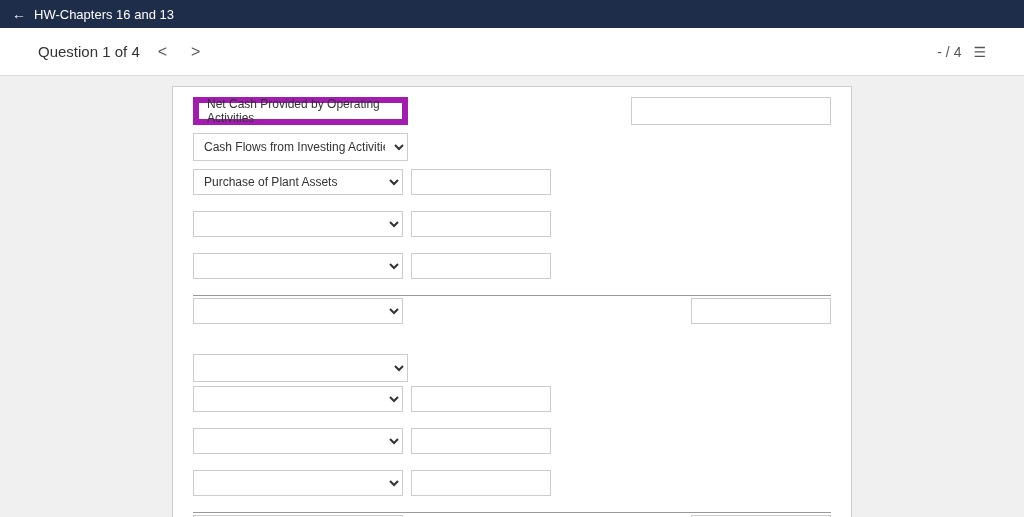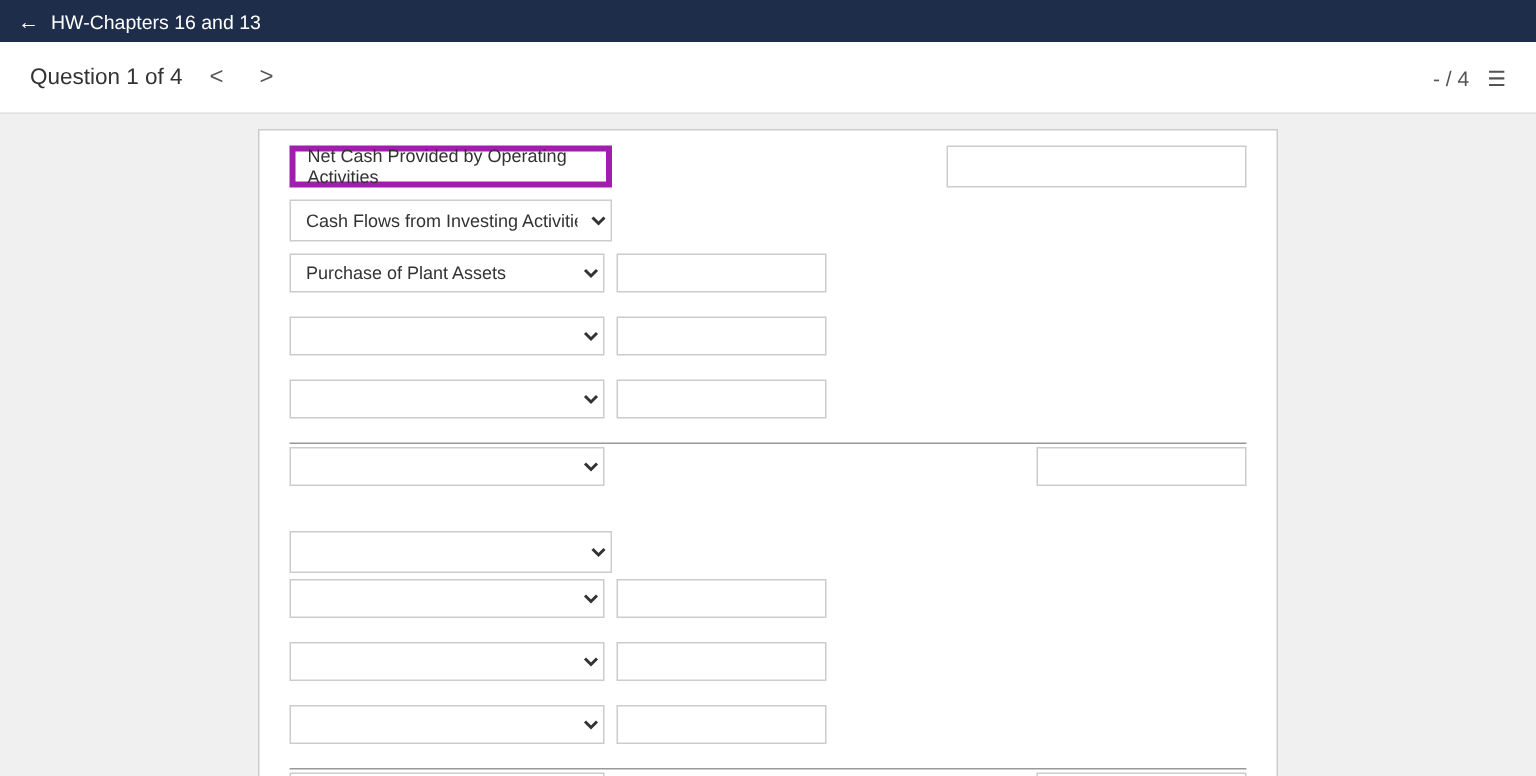--- a/index.html
+++ b/index.html
@@ -17,21 +17,21 @@
     .top-bar .back-arrow {
       margin-right: 8px;
       font-size: 14px;
     }
 
     .question-bar {
       background: white;
       height: 48px;
       display: flex;
       align-items: center;
-      padding: 0 20px;
+      padding: 0 38px;
       border-bottom: 1px solid #ddd;
       justify-content: space-between;
     }
     .question-bar .left {
       display: flex;
       align-items: center;
       gap: 12px;
     }
     .question-bar .title {
       font-size: 15px;
@@ -67,21 +67,21 @@
       padding: 10px 20px 20px 20px;
       border: 1px solid #ccc;
     }
 
     .net-cash-row {
       display: flex;
       align-items: center;
       margin-bottom: 8px;
     }
     .net-cash-label {
-      border: 4px solid #a21caf;
+      border: 6px solid #a21caf;
       padding: 4px 8px;
       font-size: 12px;
       color: #333;
       width: 215px;
       height: 28px;
       display: flex;
       align-items: center;
     }
     .spacer-box {
       width: 200px;

